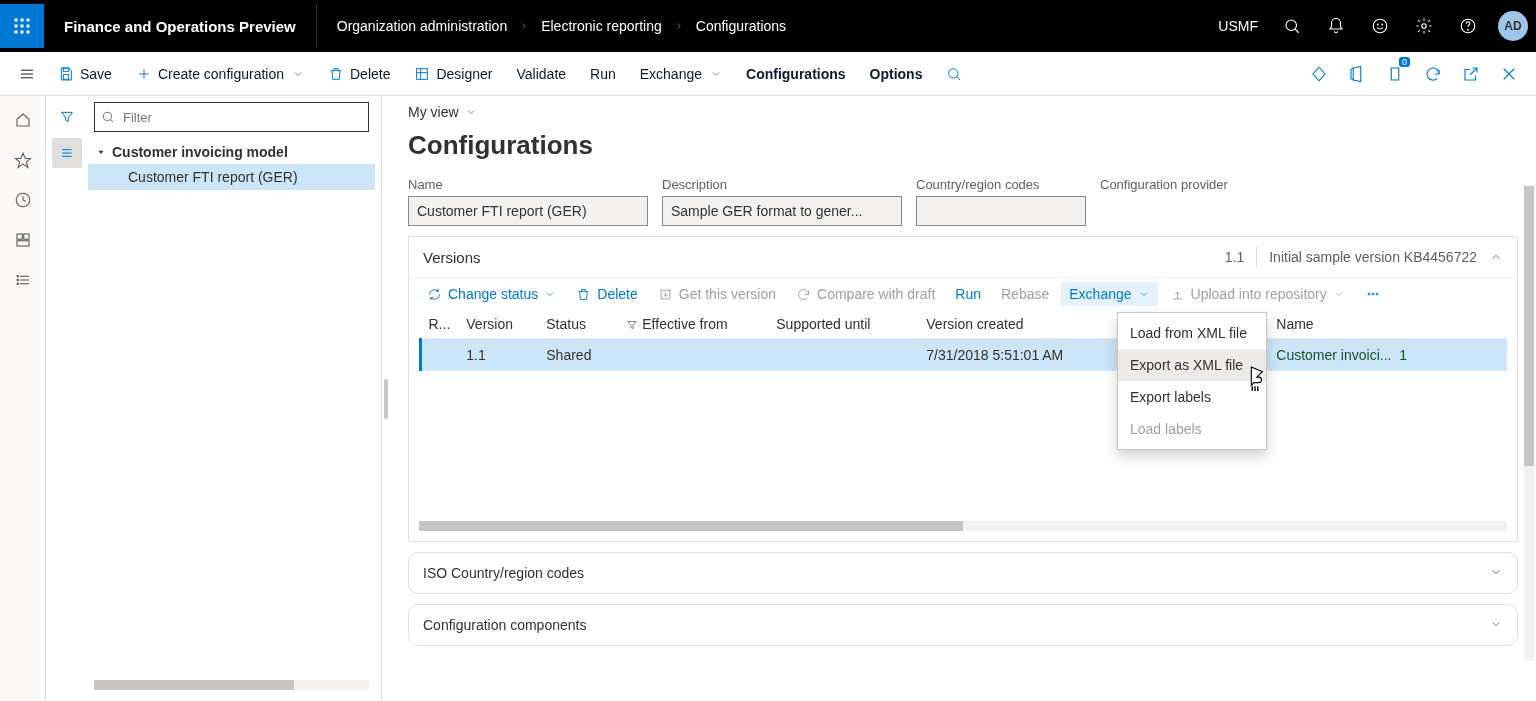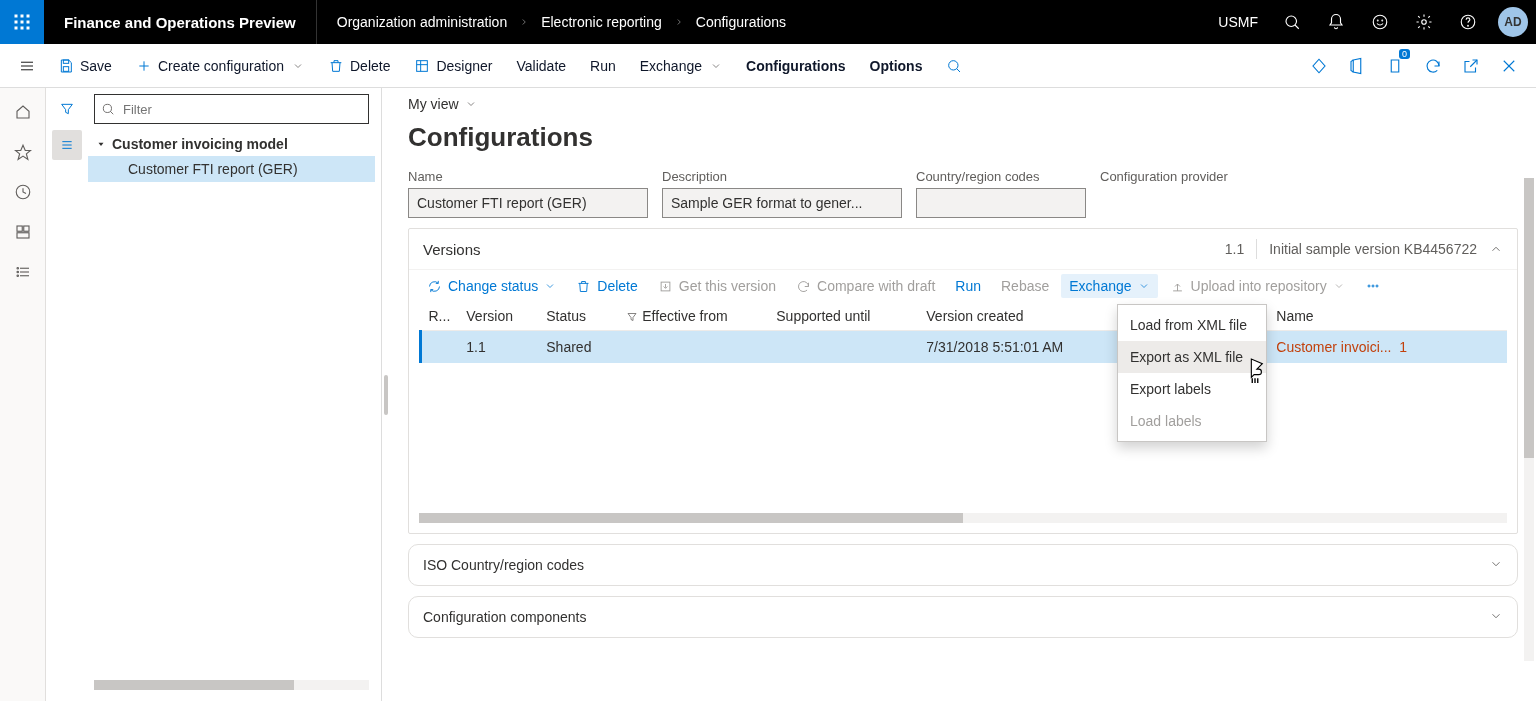--- a/index.html
+++ b/index.html
@@ -1,20 +1,20 @@
 <!DOCTYPE html>
 <html><head>
 <meta charset="utf-8">
 <style>
   * { box-sizing: border-box; }
   html, body { margin: 0; padding: 0; height: 100%; width: 100%; font-family: "Segoe UI", -apple-system, sans-serif; font-size: 14px; color: #323130; overflow: hidden;}
   body { display: flex; flex-direction: column; background:#fff; }
 
   
-  .topbar { height:44px; background:#000; color:#fff; display:flex; align-items:center; }
+  .topbar { height:52px; background:#000; color:#fff; display:flex; align-items:center; }
   .waffle { width:44px; height:44px; display:flex; align-items:center; justify-content:center; background:#0078D4; }
   .waffle svg { width:18px; height:18px; fill:#fff;}
   .app-title { font-weight:600; padding:0 20px; font-size:15px; border-right:1px solid #333; height:44px; display:flex; align-items:center;}
   .breadcrumb { display:flex; align-items:center; gap:12px; padding:0 20px; font-size:14px; color:#fff;}
   .breadcrumb .sep { color:#888;}
   .breadcrumb span { cursor:pointer;}
   .topbar-spacer { flex:1; }
   .top-right { display:flex; align-items:center; gap:4px; padding-right:8px;}
   .top-right .entity { font-size:14px; padding:0 10px;}
   .top-icon { width:40px; height:44px; display:flex; align-items:center; justify-content:center; cursor:pointer;}
@@ -93,21 +93,21 @@
   .dropdown .ditem{ padding:8px 12px; font-size:14px; cursor:pointer;}
   .dropdown .ditem.hovered{ background:#edebe9;}
   .dropdown .ditem.disabled{ color:#a19f9d; cursor:default;}
 
   .gridwrap{ padding:0 10px 10px 10px; position:relative;}
   table.grid{ width:100%; border-collapse:collapse; font-size:14px;}
   table.grid th{ text-align:left; font-weight:400; color:#323130; padding:6px 8px; border-bottom:1px solid #edebe9; white-space:nowrap;}
   table.grid th svg{width:12px;height:12px;stroke:#605e5c;fill:none;stroke-width:1.5; vertical-align:middle; margin-right:4px;}
   table.grid td{ padding:8px 8px; white-space:nowrap;}
   tr.selrow{ background:#cde6f7; border-left:3px solid #0078D4;}
-  .linkcell{ color:#c2410c; cursor:pointer;}
+  .linkcell{ color:#14532d; cursor:pointer;}
   .gridwrap .gscroll{ height:10px; background:#f3f2f1; margin-top:150px; position:relative;}
   .gridwrap .gscroll .gthumb{ height:10px; background:#c8c6c4; width:50%; position:absolute; left:0;}
 
   .collapse-card{ border:1px solid #e1dfdd; border-radius:10px; padding:12px 14px; display:flex; justify-content:space-between; cursor:pointer;}
   .collapse-card svg{width:14px;height:14px;stroke:#605e5c;fill:none;stroke-width:1.5;}
 
   .vscroll{ width:10px; background:#f3f2f1; position:absolute; right:2px; top:90px; bottom:40px;}
   .vscroll .vthumb{ width:10px; background:#c8c6c4; position:absolute; top:0; height:280px;}
 
   .cursor-img{ position:absolute; width:22px; height:28px; pointer-events:none; z-index:50;}

